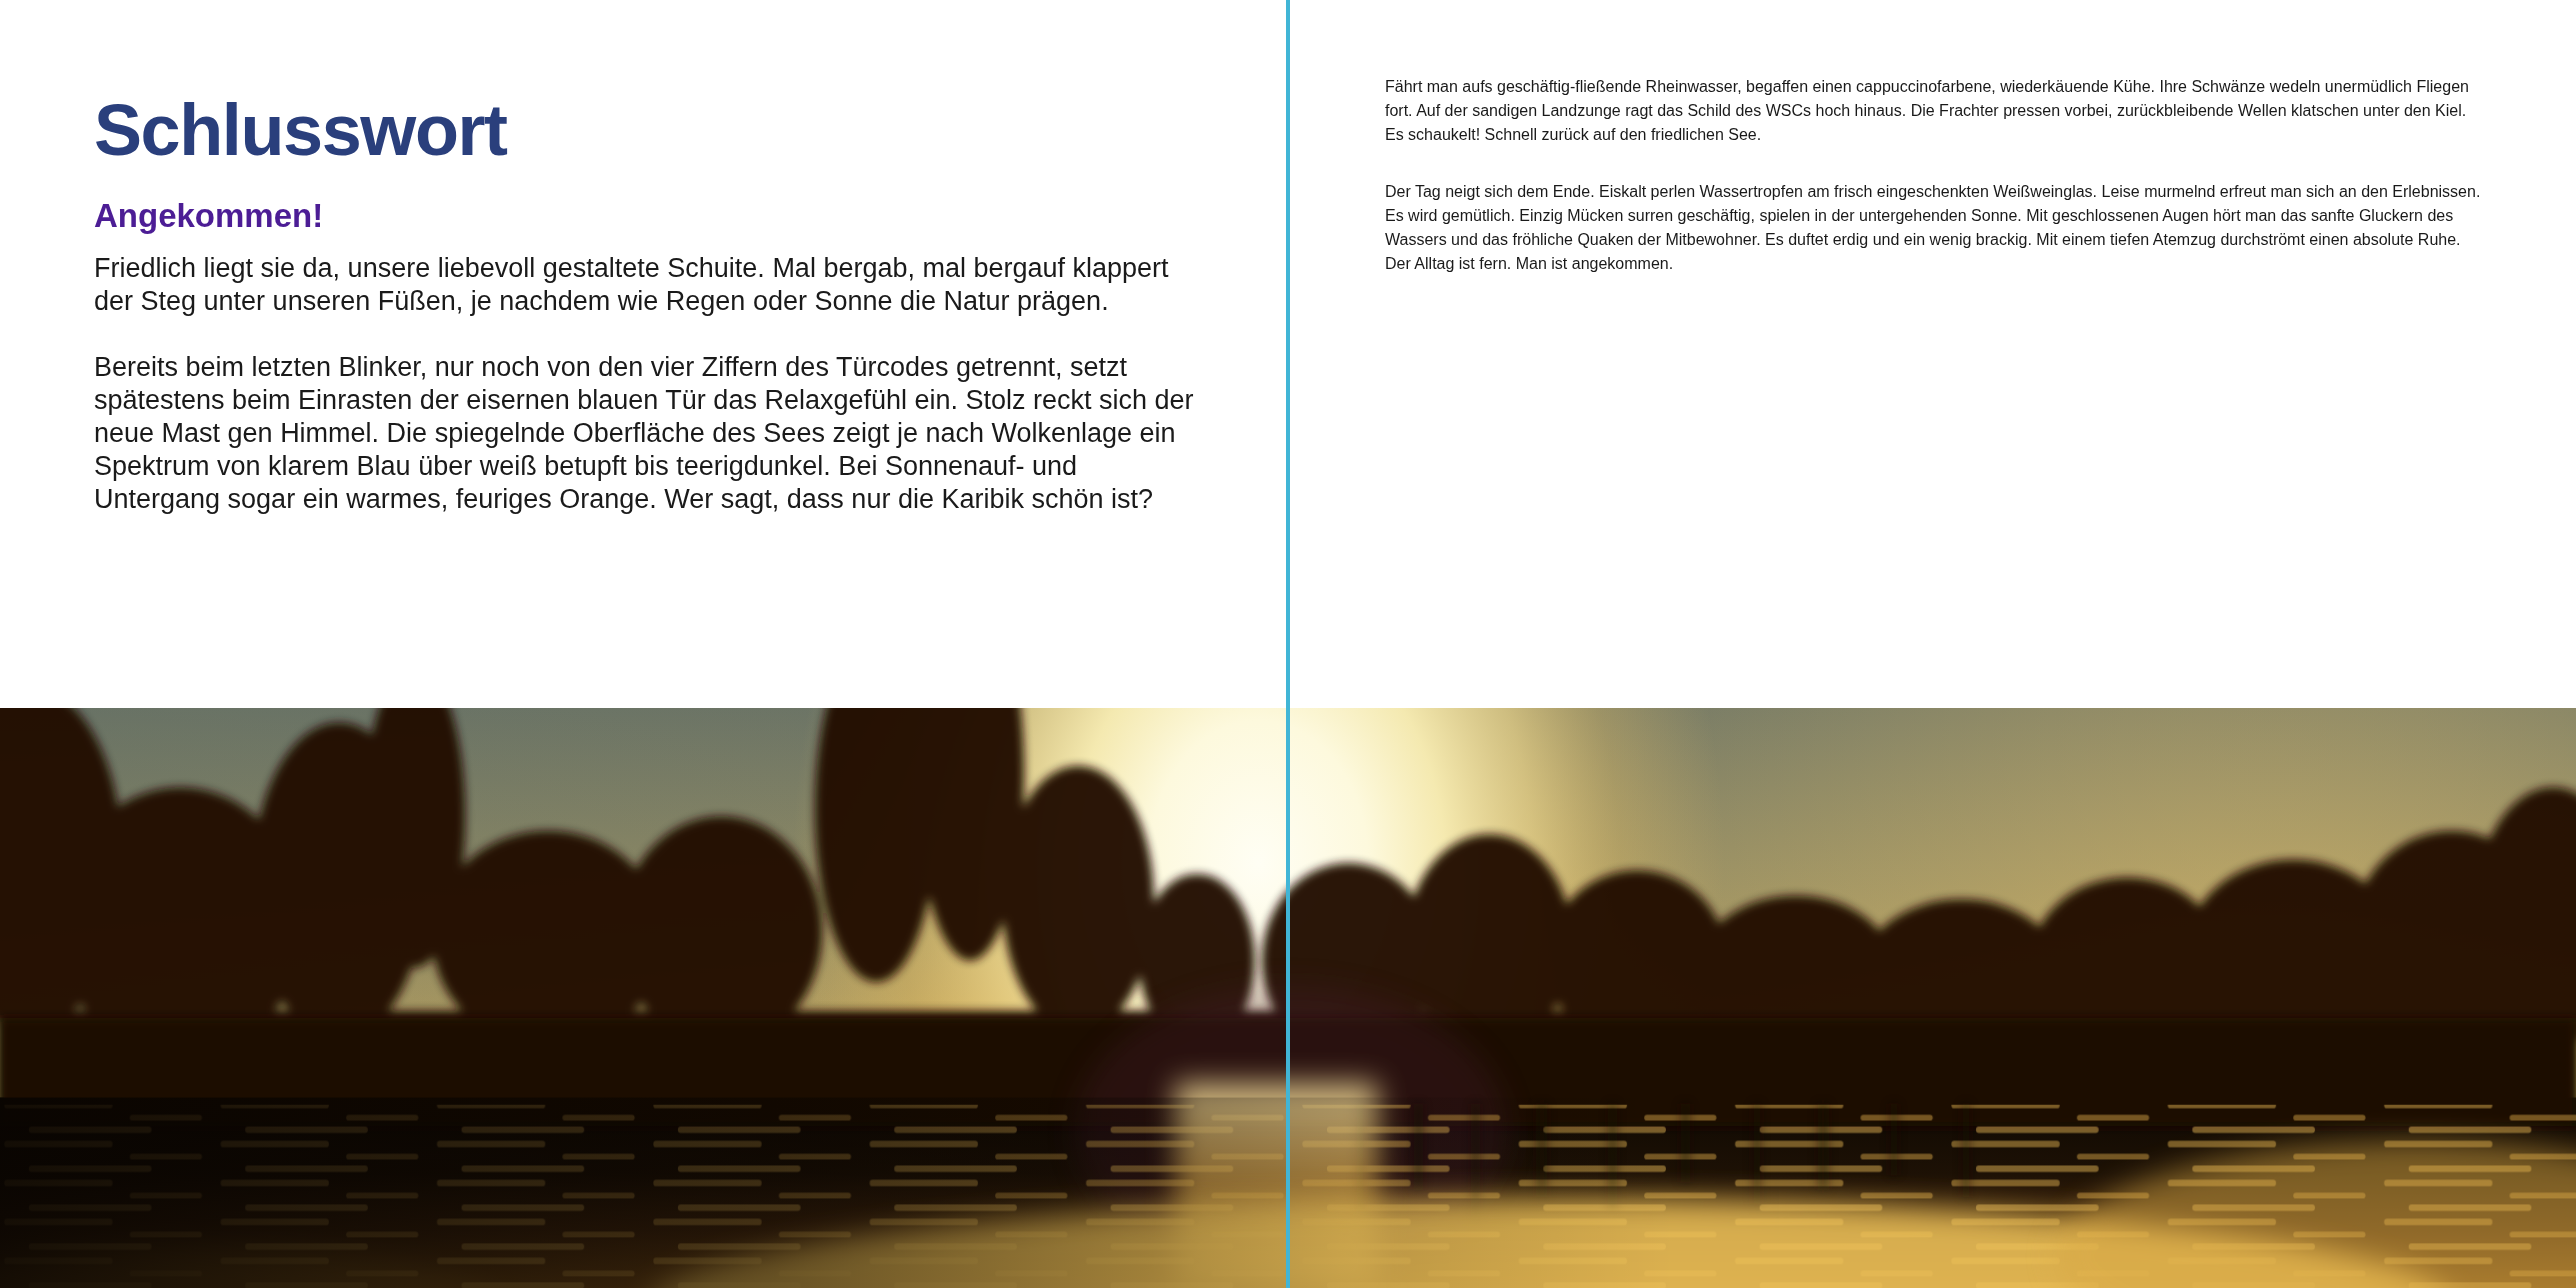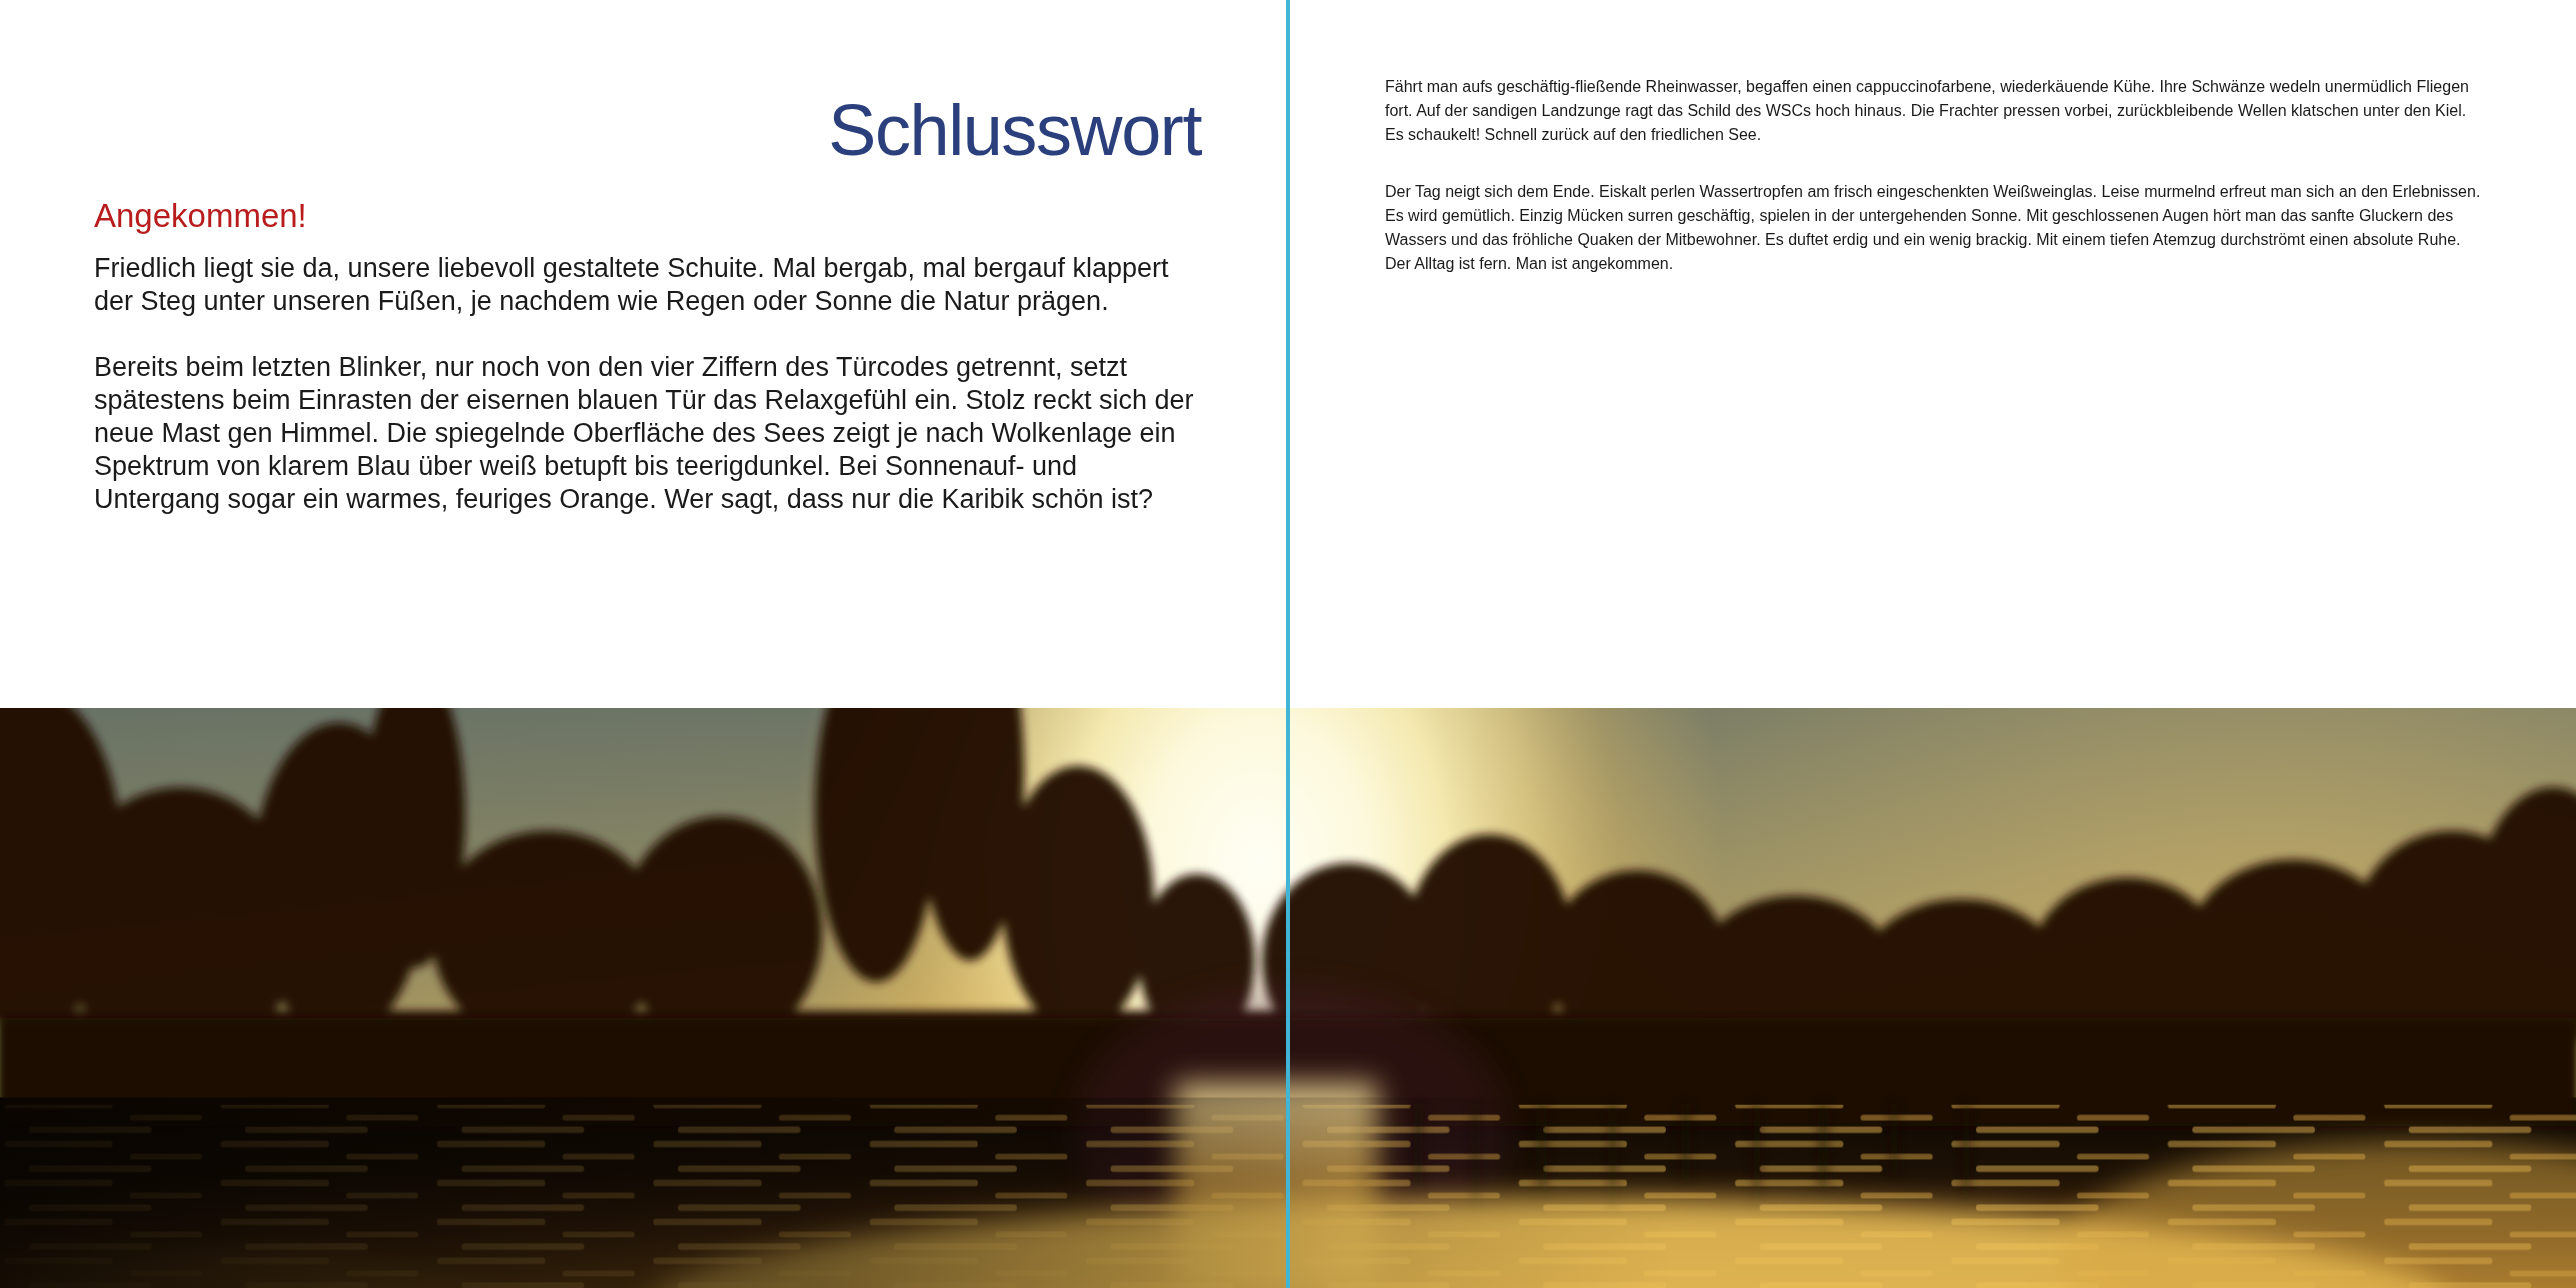--- a/index.html
+++ b/index.html
@@ -15,35 +15,34 @@
     font-family: "Liberation Sans", sans-serif;
     color: #1a1a1a;
   }
 
   
   .spread-title {
     position: absolute;
     left: 94px;
     top: 45px;
     width: 1107px;
-    text-align: right;
     font-size: 72px;
     line-height: 75px;
-    font-weight: normal;
+    font-weight: bold;
     letter-spacing: -1.4px;
     color: #2a3f7c;
   }
   .left-heading {
     position: absolute;
     left: 94px;
     top: 170px;
     font-size: 33px;
     line-height: 38px;
-    font-weight: normal;
-    color: #b91c1c;
+    font-weight: bold;
+    color: #4c1d95;
   }
   .left-body {
     position: absolute;
     left: 94px;
     top: 252px;
     width: 1114px;
     font-size: 27px;
     line-height: 33px;
   }
   .right-body {

